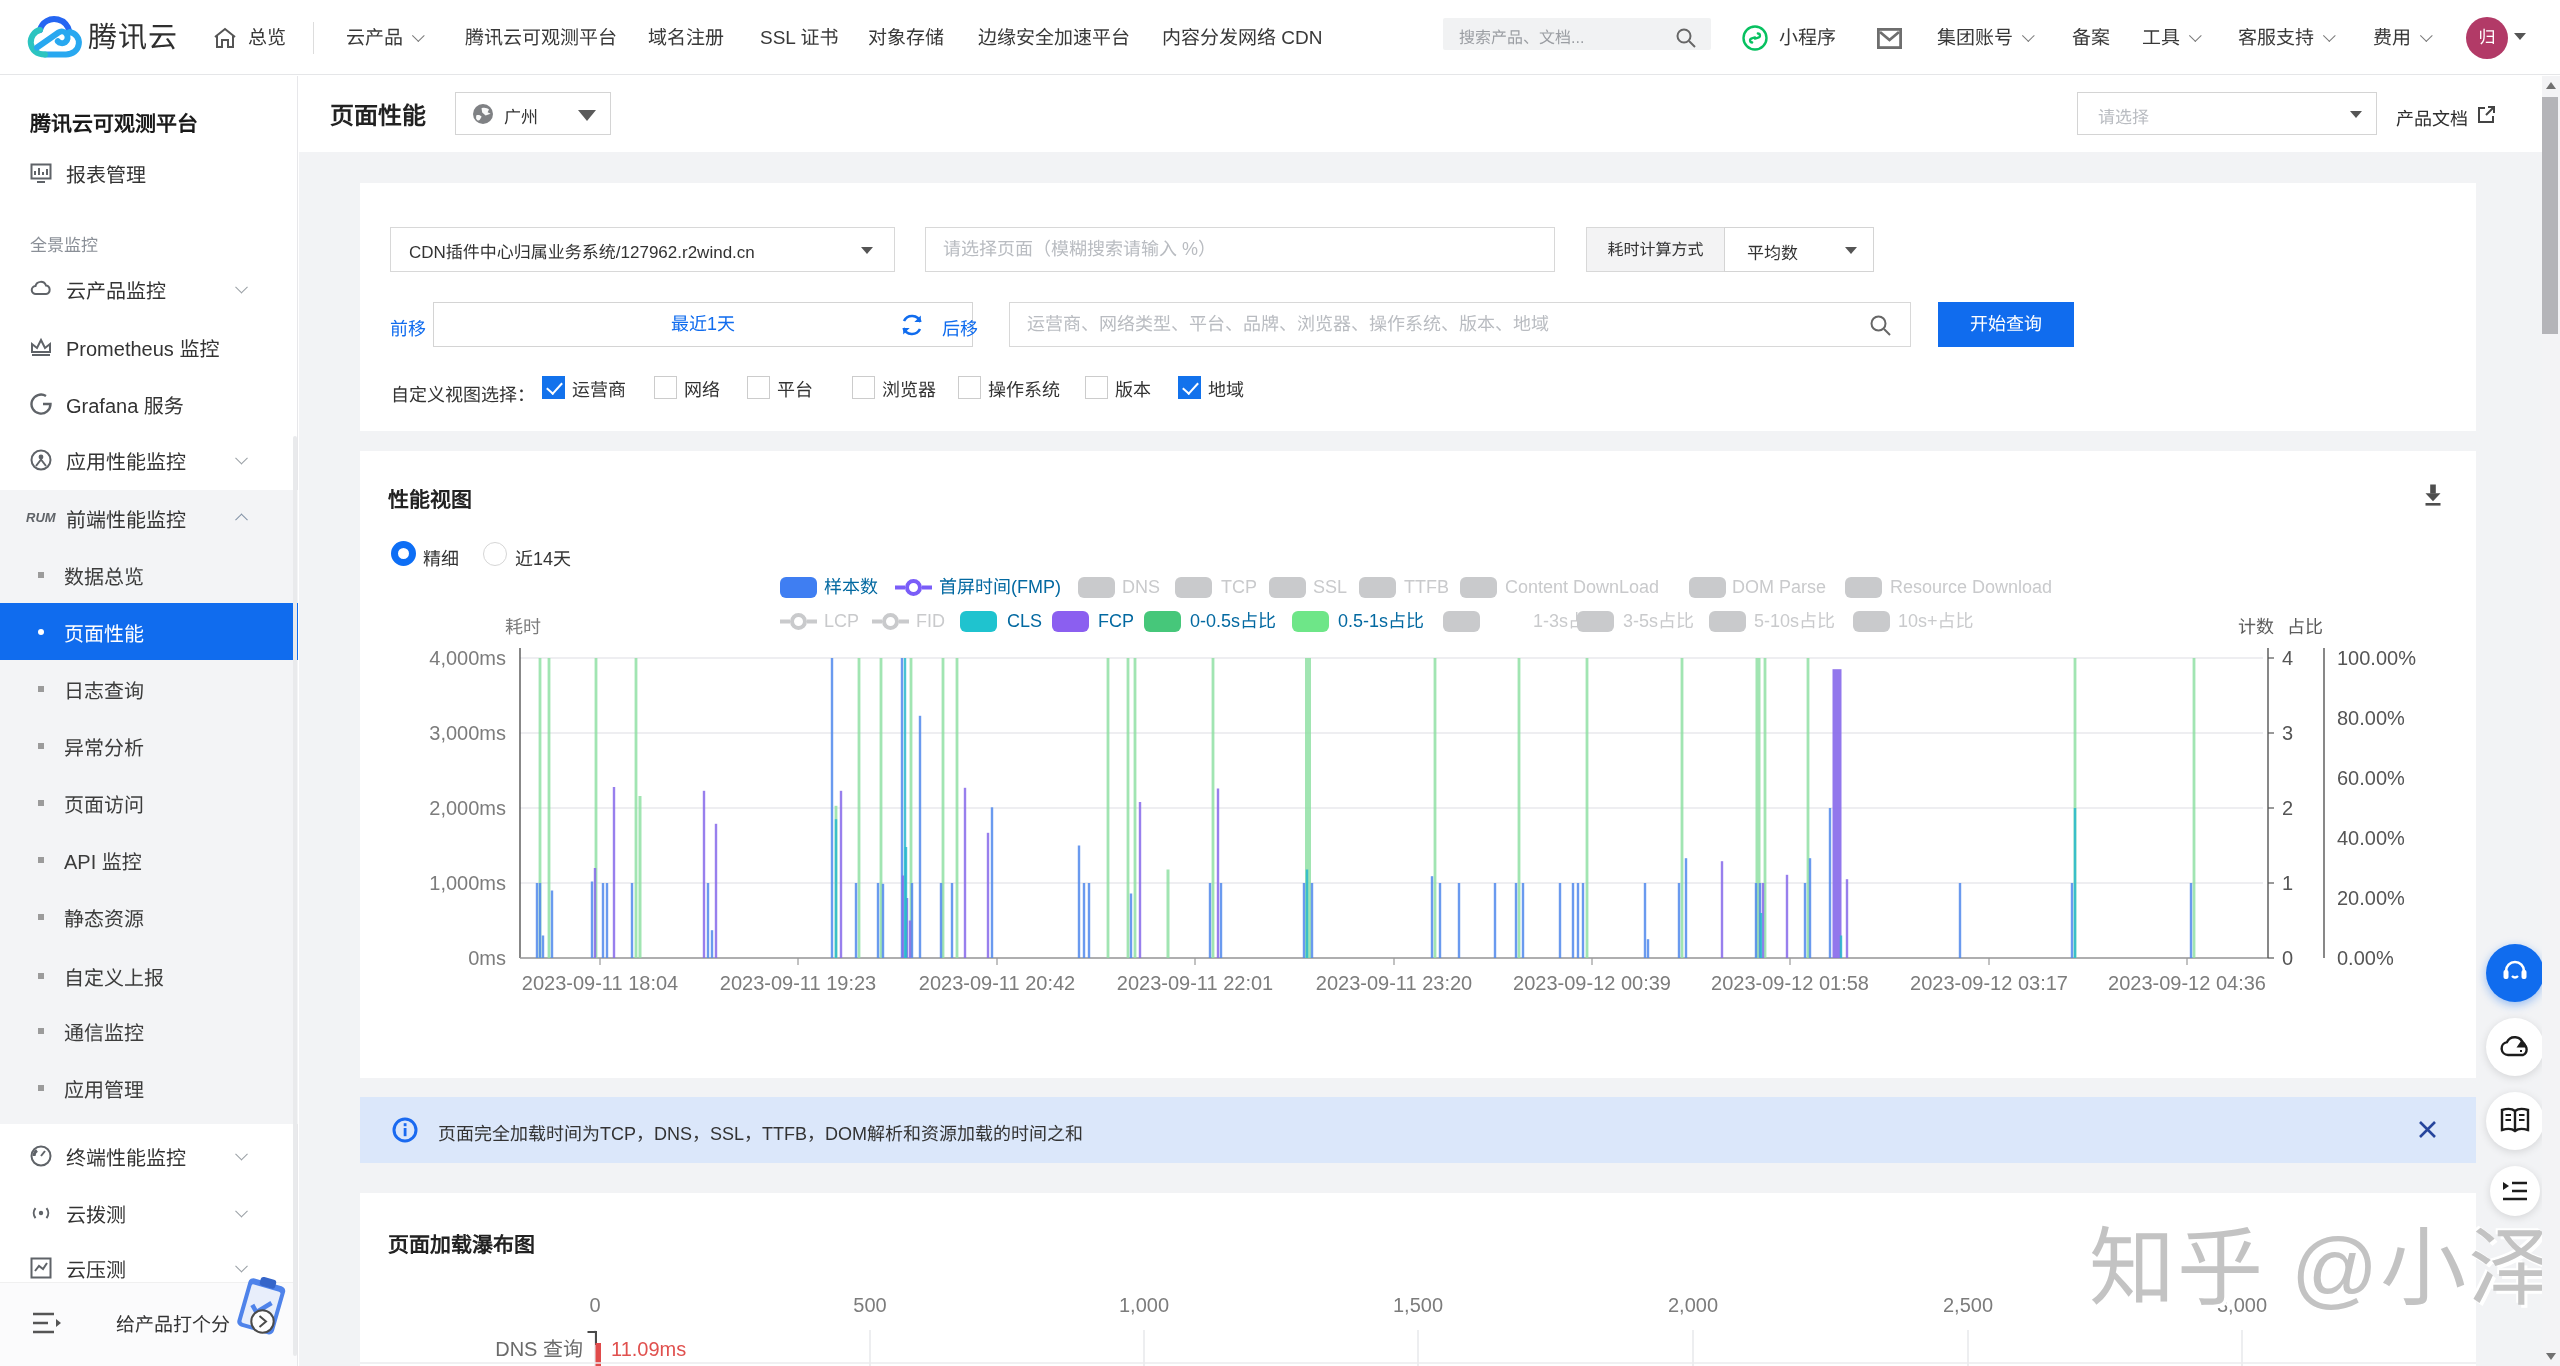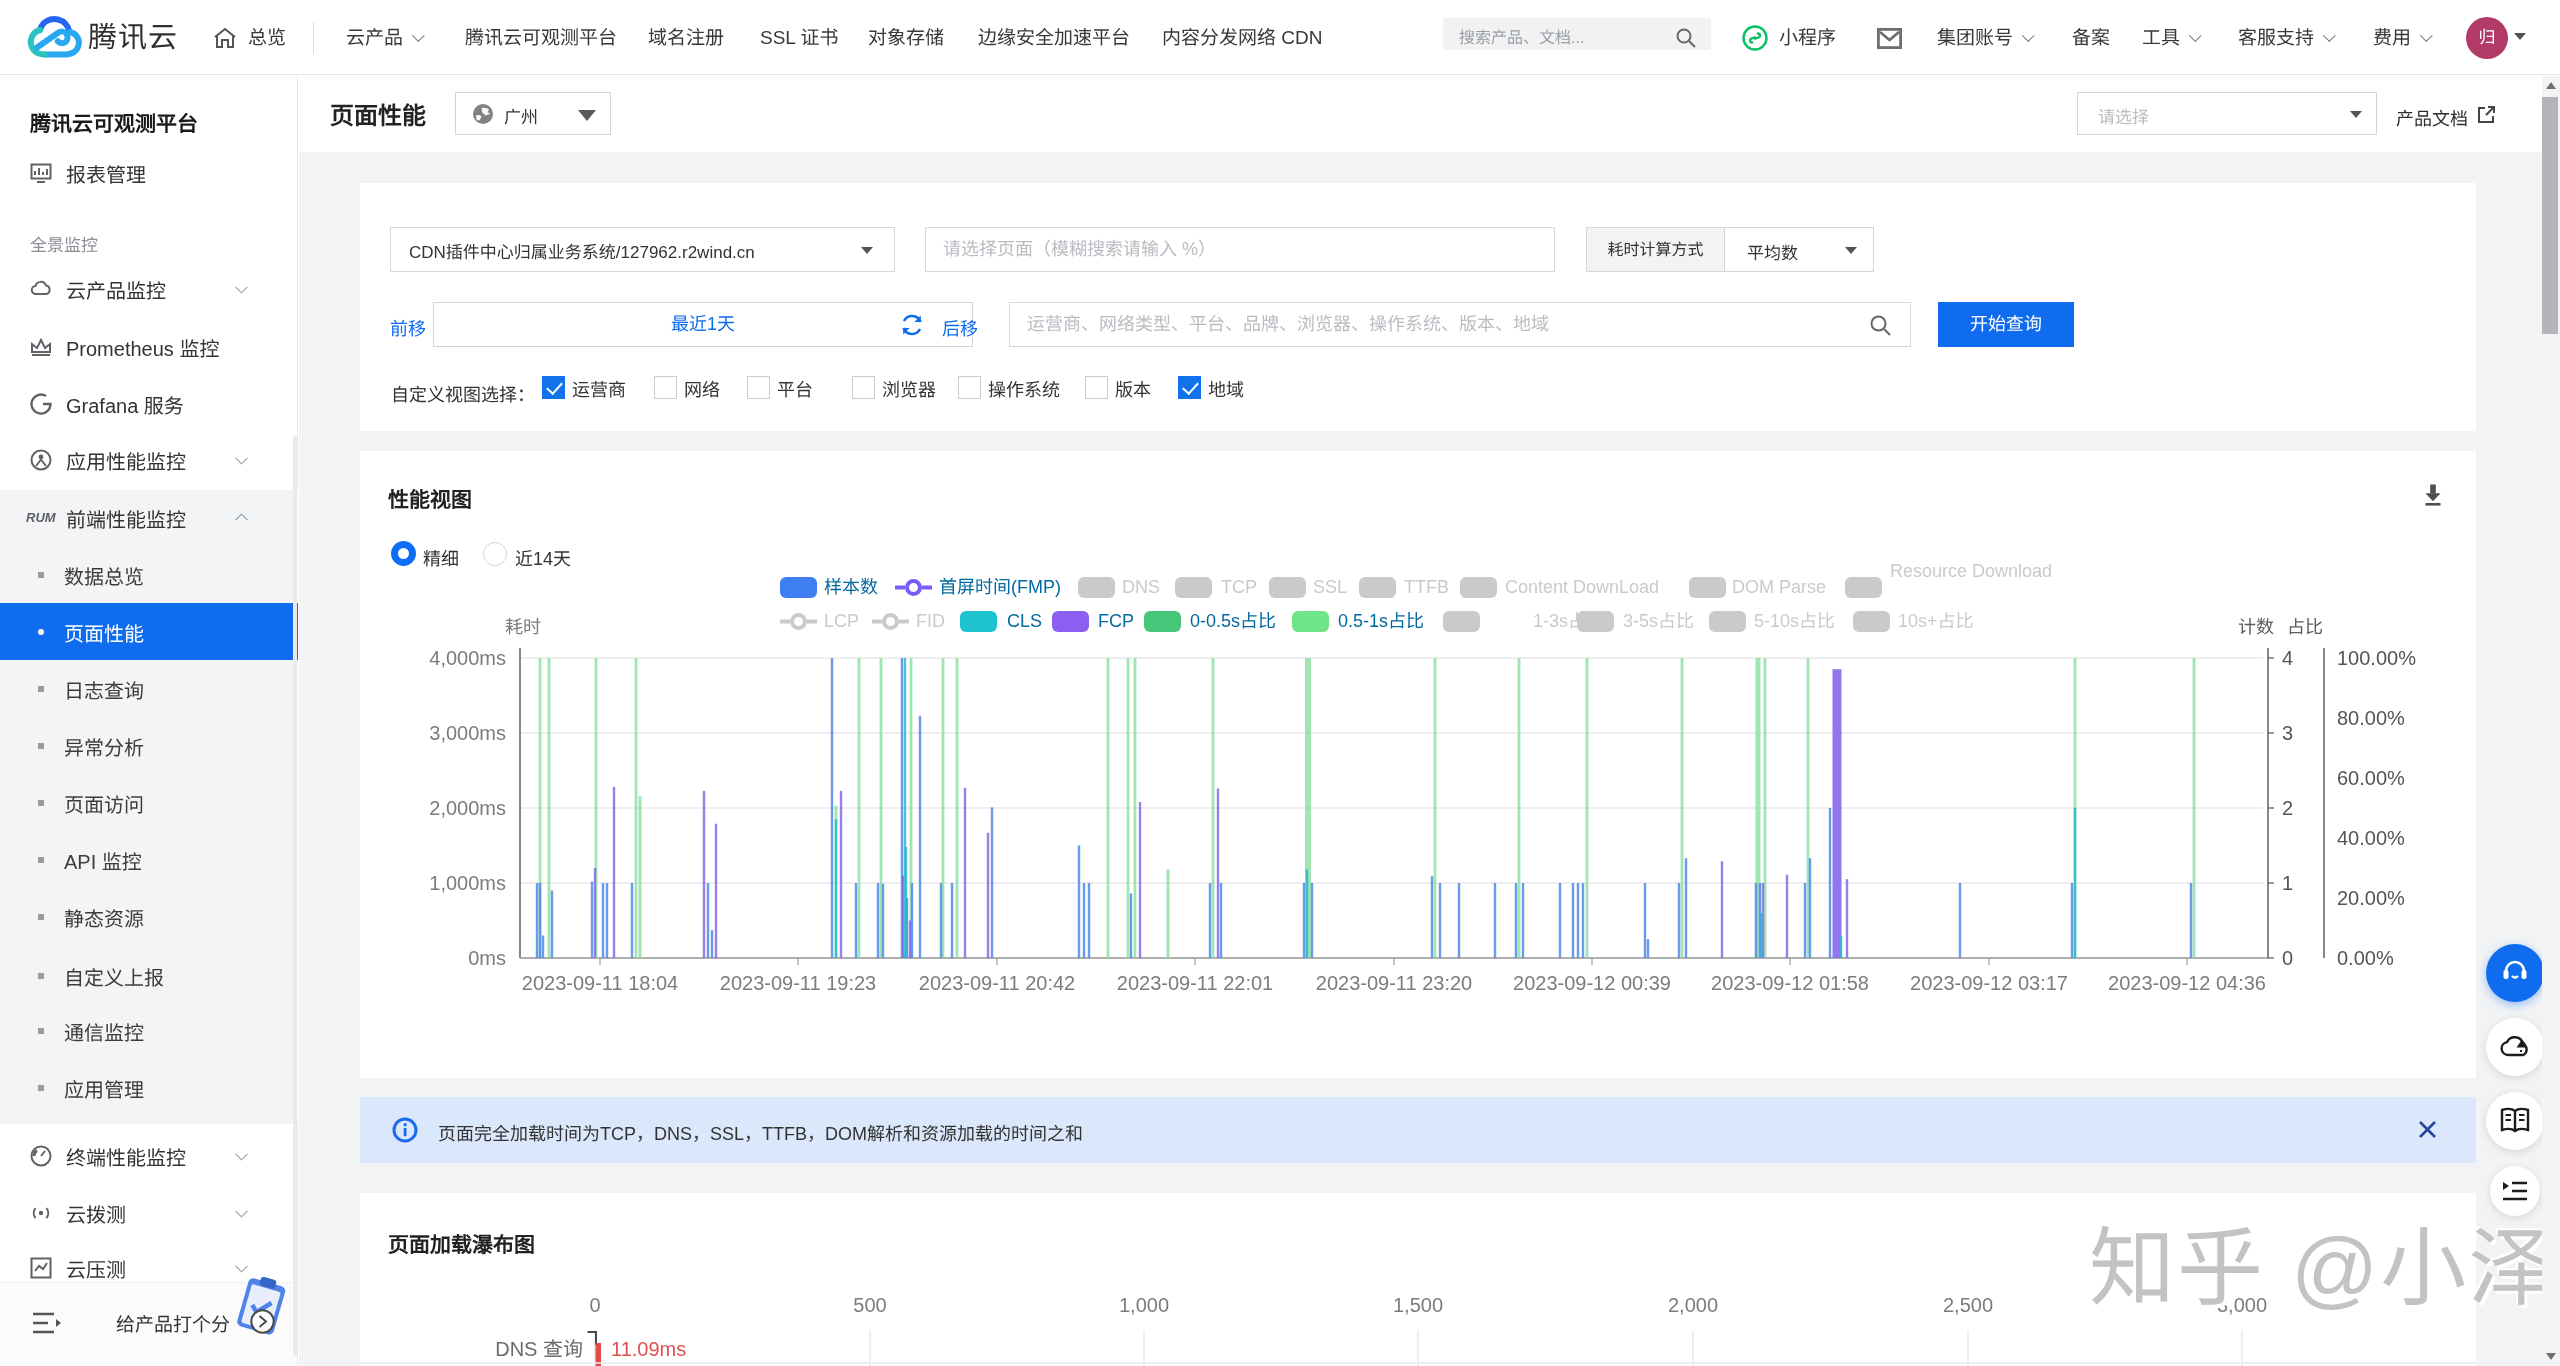--- a/index.html
+++ b/index.html
@@ -321,21 +321,21 @@
 <div class="leglab off" style="left:861px;top:126px;">TCP</div>
 <div class="legsw" style="left:909px;top:126px;background:#c9cacc;"></div>
 <div class="leglab off" style="left:953px;top:126px;">SSL</div>
 <div class="legsw" style="left:999px;top:126px;background:#c9cacc;"></div>
 <div class="leglab off" style="left:1044px;top:126px;">TTFB</div>
 <div class="legsw" style="left:1100px;top:126px;background:#c9cacc;"></div>
 <div class="leglab off" style="left:1145px;top:126px;">Content DownLoad</div>
 <div class="legsw" style="left:1329px;top:126px;background:#c9cacc;"></div>
 <div class="leglab off" style="left:1372px;top:126px;">DOM Parse</div>
 <div class="legsw" style="left:1485px;top:126px;background:#c9cacc;"></div>
-<div class="leglab off" style="left:1530px;top:110px;">Resource Download</div>
+<div class="leglab off" style="left:1530px;top:126px;">Resource Download</div>
 <svg class="abs" style="left:420px;top:160px" width="37" height="21" viewBox="0 0 37 21">
         <path d="M0 10.5 H10 M27 10.5 H37" stroke="#c9cacc" stroke-width="4"></path>
         <circle cx="18.5" cy="10.5" r="6.5" fill="none" stroke="#c9cacc" stroke-width="4"></circle>
       </svg>
 <div class="leglab off" style="left:464px;top:160px;">LCP</div>
 <svg class="abs" style="left:512px;top:160px" width="37" height="21" viewBox="0 0 37 21">
         <path d="M0 10.5 H10 M27 10.5 H37" stroke="#c9cacc" stroke-width="4"></path>
         <circle cx="18.5" cy="10.5" r="6.5" fill="none" stroke="#c9cacc" stroke-width="4"></circle>
       </svg>
 <div class="leglab off" style="left:556px;top:160px;">FID</div>

